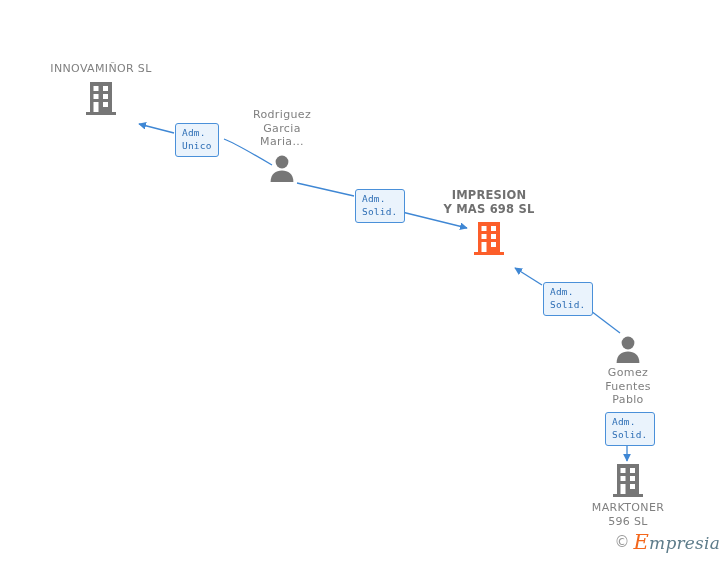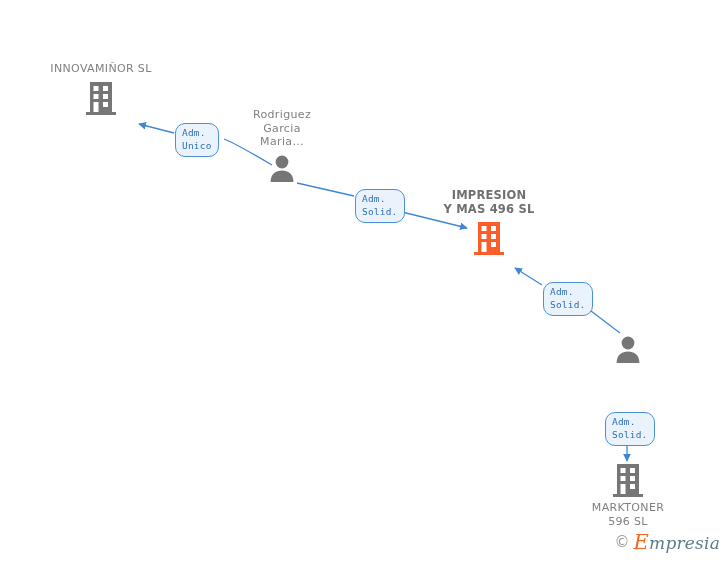--- a/index.html
+++ b/index.html
@@ -55,21 +55,21 @@
   }
   .icon-wrap {
     line-height: 0;
     font-size: 0;
   }
   
   .chip {
     position: absolute;
     background: #eaf3fc;
     border: 1.4px solid #4a90d9;
-    border-radius: 10px;
+    border-radius: 3px;
     color: #2f6fb5;
     font-family: "DejaVu Sans Mono", monospace;
     font-size: 9.5px;
     line-height: 12.5px;
     letter-spacing: 0.2px;
     padding: 3px 6px 4px 6px;
     text-align: left;
     white-space: pre-line;
     box-sizing: border-box;
   }
@@ -148,21 +148,21 @@
     <div class="icon-wrap" style="margin-top:5px;">
       <svg class="node-icon" width="28" height="28" viewBox="0 0 28 28">
         <circle cx="14" cy="8" r="6.4" fill="#767676"></circle>
         <path d="M 2.6 28 C 2.6 19.6 7.8 16.4 14 16.4 C 20.2 16.4 25.4 19.6 25.4 28 Z" fill="#767676"></path>
       </svg>
     </div>
   </div>
 
   <div class="node" style="left:489px; top:188px;">
     <div class="node-label center">IMPRESION
-Y MAS 496  SL</div>
+Y MAS 698  SL</div>
     <div class="icon-wrap" style="margin-top:5px;">
       <svg class="node-icon" width="30" height="34" viewBox="0 0 30 34">
         <rect x="4" y="1" width="22" height="30" fill="#fc5e2a"></rect>
         <rect x="0" y="31" width="30" height="3" fill="#fc5e2a"></rect>
         <rect x="7.5" y="5" width="5" height="5" fill="#ffffff"></rect>
         <rect x="17" y="5" width="5" height="5" fill="#ffffff"></rect>
         <rect x="7.5" y="13" width="5" height="5" fill="#ffffff"></rect>
         <rect x="17" y="13" width="5" height="5" fill="#ffffff"></rect>
         <rect x="17" y="21" width="5" height="5" fill="#ffffff"></rect>
         <rect x="7.5" y="21" width="5" height="10" fill="#ffffff"></rect>
@@ -170,20 +170,23 @@
     </div>
   </div>
 
   <div class="node" style="left:628px; top:335px;">
     <div class="icon-wrap">
       <svg class="node-icon" width="28" height="28" viewBox="0 0 28 28">
         <circle cx="14" cy="8" r="6.4" fill="#767676"></circle>
         <path d="M 2.6 28 C 2.6 19.6 7.8 16.4 14 16.4 C 20.2 16.4 25.4 19.6 25.4 28 Z" fill="#767676"></path>
       </svg>
     </div>
+    <div class="node-label" style="margin-top:3px;">Gomez
+Fuentes
+Pablo</div>
   </div>
 
   <div class="node" style="left:628px; top:463px;">
     <div class="icon-wrap">
       <svg class="node-icon" width="30" height="34" viewBox="0 0 30 34">
         <rect x="4" y="1" width="22" height="30" fill="#767676"></rect>
         <rect x="0" y="31" width="30" height="3" fill="#767676"></rect>
         <rect x="7.5" y="5" width="5" height="5" fill="#ffffff"></rect>
         <rect x="17" y="5" width="5" height="5" fill="#ffffff"></rect>
         <rect x="7.5" y="13" width="5" height="5" fill="#ffffff"></rect>

